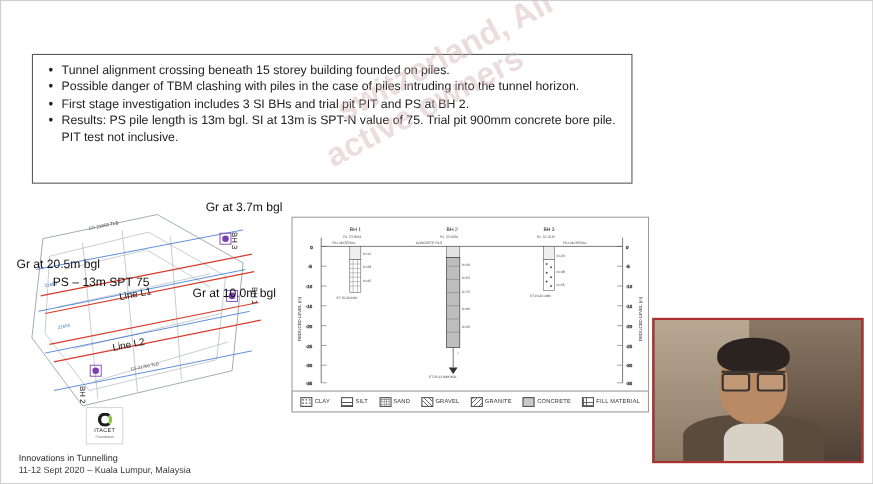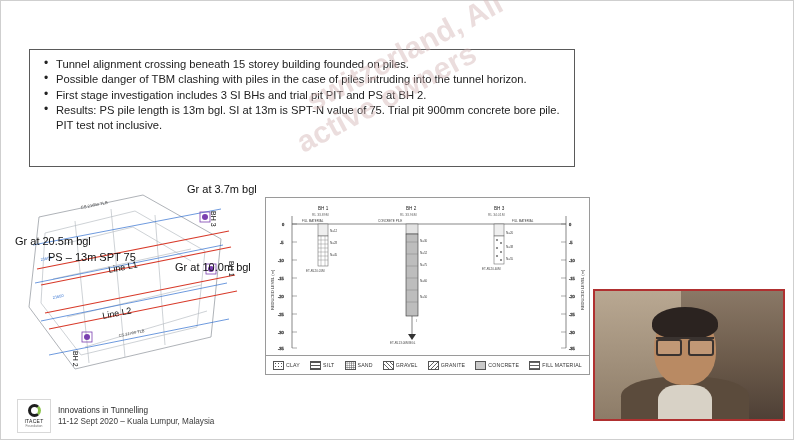--- a/index.html
+++ b/index.html
@@ -173,21 +173,21 @@
     left: 48%; bottom: -6px;
     width: 54px; height: 40px;
     transform: translateX(-50%);
     background: #d8d2c6;
     border-radius: 36% 36% 0 0;
   }
   
   .footer {
     position: absolute;
     left: 16px; bottom: 6px;
-    display: flex; align-items: center; gap: 7px;
+    display: flex; align-items: center; gap: 7px; flex-direction: column;
   }
   .logo {
     width: 34px; height: 34px;
     border: 1px solid #d8d8d8;
     display: flex; flex-direction: column;
     align-items: center; justify-content: center;
     background: #fff;
   }
   .logo-ring {
     width: 13px; height: 13px; border-radius: 50%;

